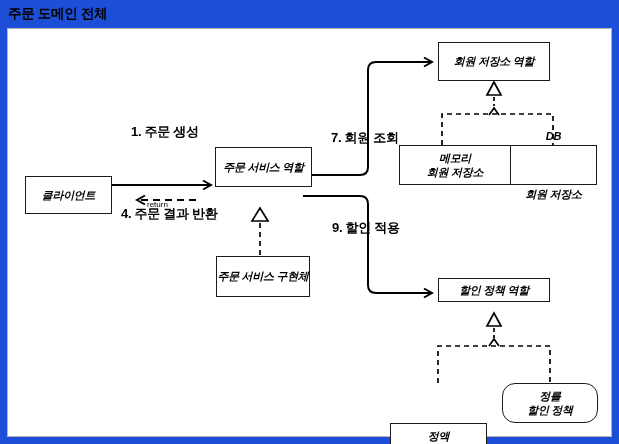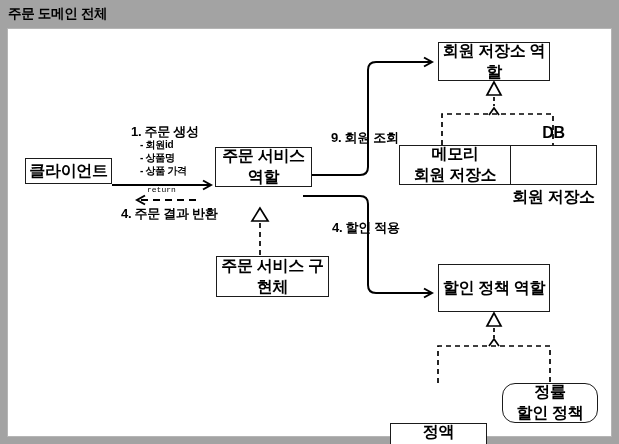--- a/index.html
+++ b/index.html
@@ -1,49 +1,49 @@
 <!DOCTYPE html>
 <html><head>
 <meta charset="utf-8">
 <style>
   html,body{margin:0;padding:0;background:#fff;}
   .stage{
-    position:relative;width:619px;height:444px;background:#a3a3a3;
+    position:relative;width:619px;height:444px;background:#1d4ed8;
     font-family:"Liberation Sans","DejaVu Sans",sans-serif;color:#000;
     overflow:hidden;
   }
   .title{
     position:absolute;left:8px;top:5px;margin:0;
     font-size:13.5px;font-weight:bold;letter-spacing:-0.3px;
   }
   .frame{
     position:absolute;left:7px;top:28px;width:603px;height:407px;
     border:1px solid #b5b5b5;background:#fff;
   }
   .wires{position:absolute;left:0;top:0;width:619px;height:444px;pointer-events:none;}
   .node{
     position:absolute;background:#fff;border:1.5px solid #1b1b1b;
     display:flex;flex-direction:column;align-items:center;justify-content:center;
-    font-size:16px;font-weight:bold;text-align:center;line-height:1.3;
-    letter-spacing:-0.3px;box-sizing:border-box;z-index:2;
+    font-size:11px;font-weight:bold;text-align:center;line-height:1.3;
+    letter-spacing:-0.3px;box-sizing:border-box;z-index:2;font-style:italic;
   }
   .lbl{
     position:absolute;font-size:13px;font-weight:bold;white-space:nowrap;
     letter-spacing:-0.3px;z-index:3;
   }
   .lbl-sub{font-size:10px;line-height:13px;font-weight:bold;}
   .lbl-return{font-size:8px;font-weight:normal;letter-spacing:0;}
   
-  .n-client{left:25px;top:158px;width:87px;height:26px;}
+  .n-client{left:25px;top:176px;width:87px;height:38px;}
   .n-order-role{left:215px;top:147px;width:97px;height:40px;}
-  .n-order-impl{left:216px;top:256px;width:113px;height:41px;}
+  .n-order-impl{left:216px;top:256px;width:94px;height:41px;}
   .n-member-role{left:438px;top:42px;width:112px;height:39px;}
   .n-memory-repo{left:399px;top:145px;width:112px;height:40px;}
   .n-db-repo{left:510px;top:145px;width:87px;height:40px;gap:43px;}
-  .n-discount-role{left:438px;top:264px;width:112px;height:48px;text-align:right;}
+  .n-discount-role{left:438px;top:278px;width:112px;height:24px;text-align:right;}
   .n-fixed-policy{left:390px;top:383px;width:97px;height:40px;margin-top:40px;}
   .n-rate-policy{left:502px;top:383px;width:96px;height:40px;border-radius:13px;}
 </style>
 </head>
 <body>
 
 <div class="stage">
 
   <h1 class="title">주문 도메인 전체</h1>
 
@@ -119,27 +119,22 @@
     <span>할인 정책</span>
   </div>
 
   <div class="node n-rate-policy">
     <span>정률</span>
     <span>할인 정책</span>
   </div>
 
   <div class="lbl" style="left:131px;top:123px;">1. 주문 생성</div>
 
-  <div class="lbl lbl-sub" style="left:140px;top:138px;">
-    <div>- 회원id</div>
-    <div>- 상품명</div>
-    <div>- 상품 가격</div>
-  </div>
 
-  <div class="lbl" style="left:331px;top:129px;">9. 회원 조회</div>
+  <div class="lbl" style="left:331px;top:129px;">7. 회원 조회</div>
 
-  <div class="lbl" style="left:332px;top:219px;">4. 할인 적용</div>
+  <div class="lbl" style="left:332px;top:219px;">9. 할인 적용</div>
 
-  <div class="lbl lbl-return" style="left:147px;top:185px;font-family:Liberation Mono, monospace;">return</div>
+  <div class="lbl lbl-return" style="left:147px;top:200px;">return</div>
 
   <div class="lbl" style="left:121px;top:205px;">4. 주문 결과 반환</div>
 
 </div>
 
 </body></html>

